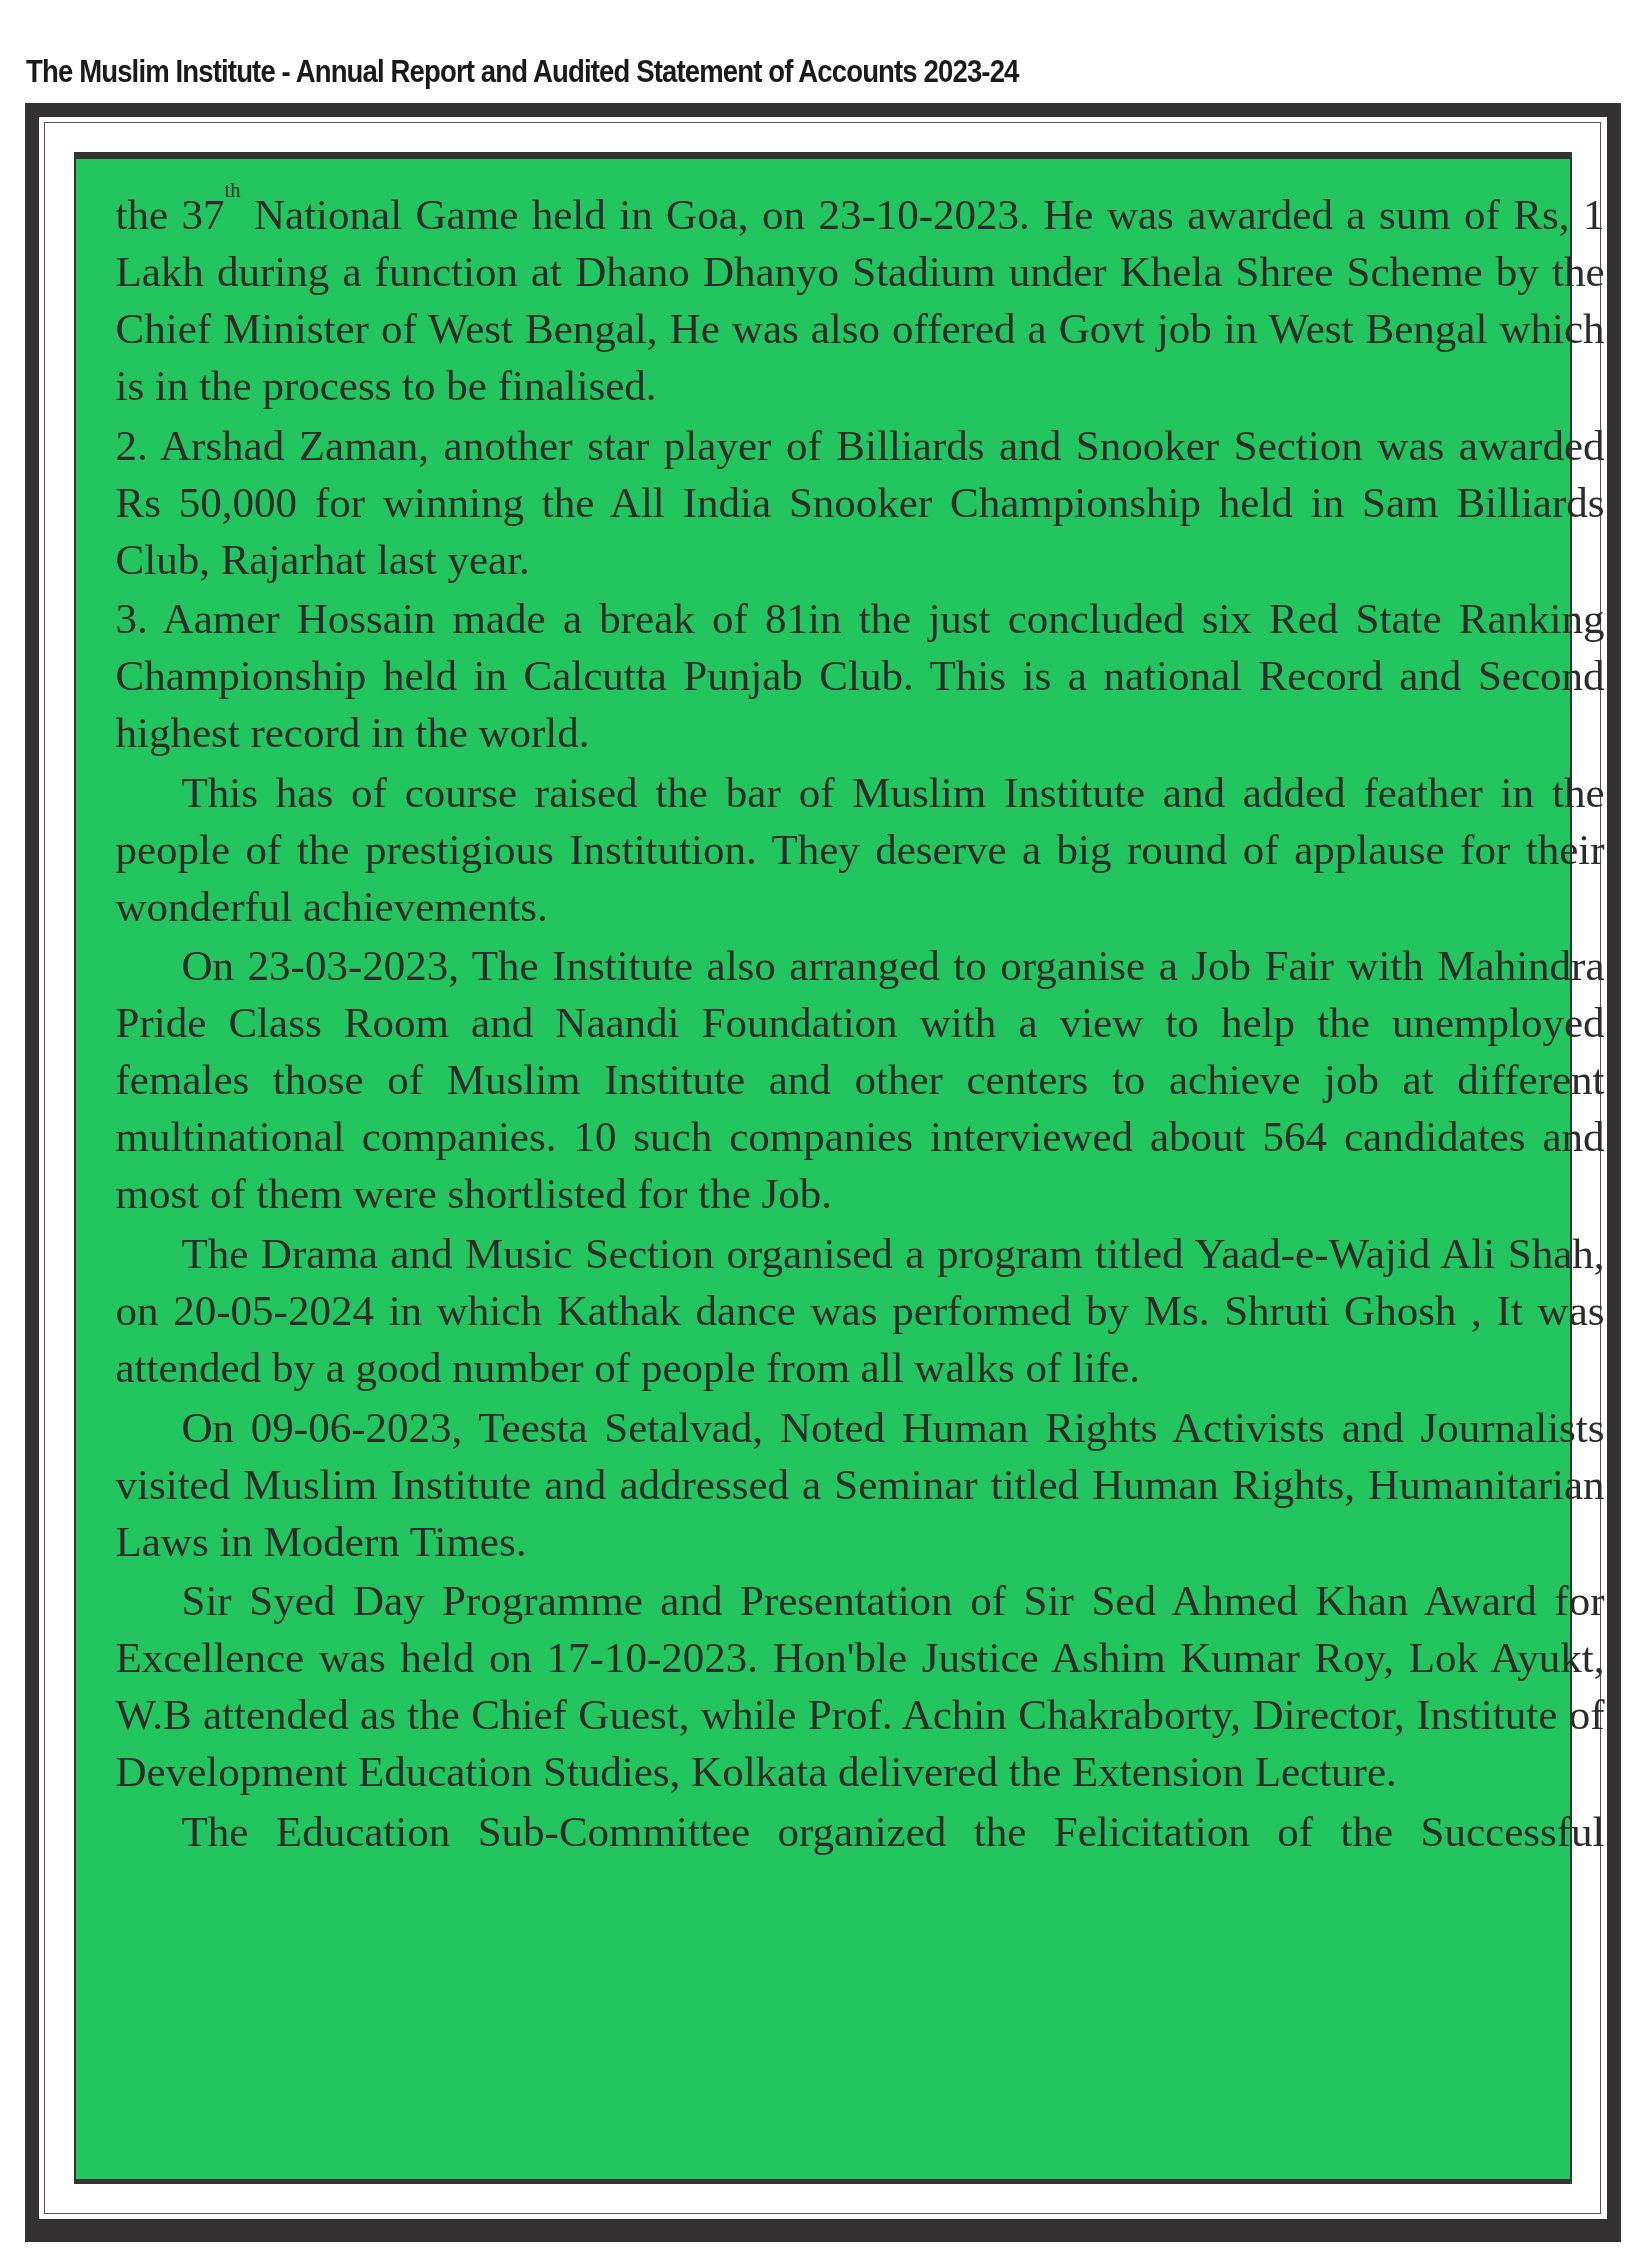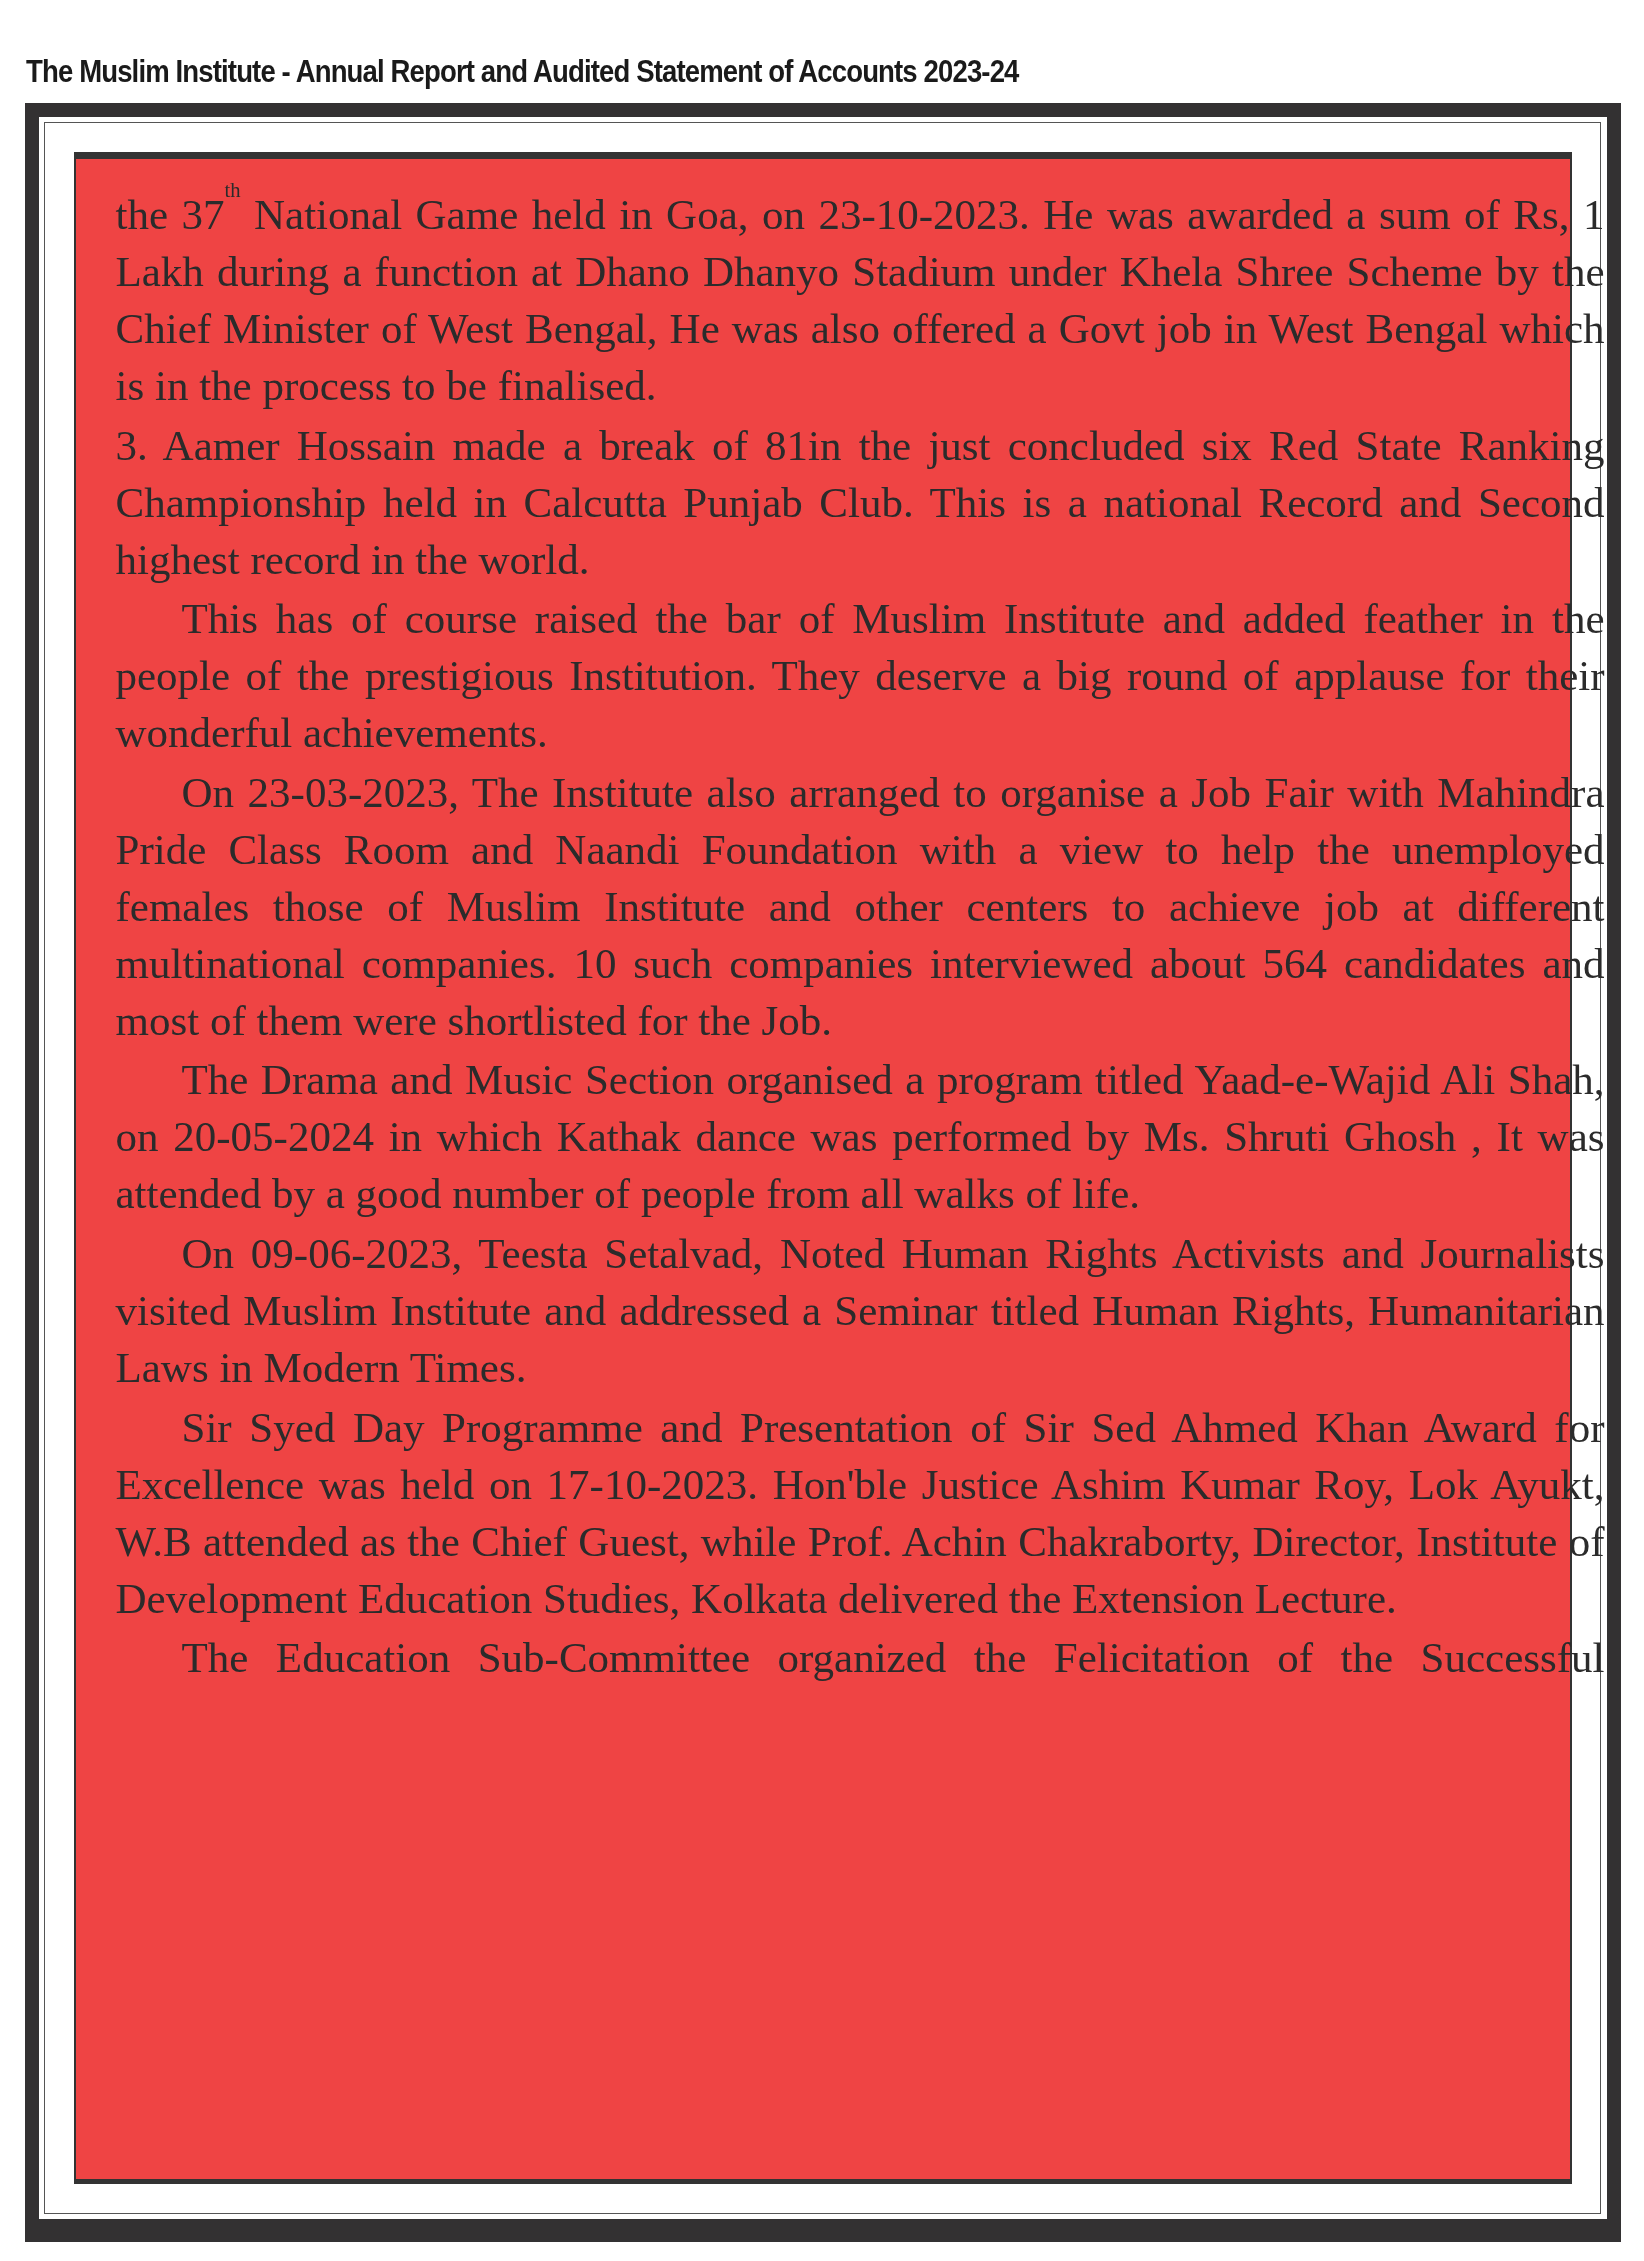--- a/index.html
+++ b/index.html
@@ -15,41 +15,42 @@
     box-sizing:border-box; border:14px solid #333132; border-bottom-width:23px;
     background:#ffffff;
   }
   .mid-frame {
     position:absolute; left:5.2px; top:5.2px; right:5.2px; bottom:5.2px;
     box-sizing:border-box; border:1.9px solid #555;
   }
   .inner-frame {
     position:absolute; left:35px; top:35px; right:35px; bottom:35px;
     box-sizing:border-box; border:2.6px solid #333; border-top-width:7.7px; border-bottom-width:5.2px;
-    background:#ef4444;
+    background:#22c55e;
   }
   .body-text {
     position:absolute; left:40px; top:27px; width:1489px;
     font-family:"Liberation Serif", serif; font-size:43px; line-height:57px;
     color:#2b2b2b; text-align:justify;
   }
   .para { margin:0 0 2.6px 0; text-align:justify; text-align-last:left; }
   .para.indent { text-indent:66px; }
   .para sup { font-size:20.6px; line-height:0; vertical-align:top; position:relative; top:3.9px; }
 </style>
 </head>
 <body>
 
 <div class="page-header">The Muslim Institute - Annual Report and Audited Statement of Accounts 2023-24</div>
 
 <div class="outer-frame">
   <div class="mid-frame"></div>
   <div class="inner-frame">
     <div class="body-text">
       <p class="para"><span>the 37</span><sup>th</sup><span>  National Game held in Goa, on 23-10-2023. He was awarded a sum of Rs, 1 Lakh during a function at Dhano Dhanyo Stadium under Khela Shree Scheme by the Chief Minister of West Bengal, He was also offered a Govt job in West Bengal which is in the process to be finalised.</span></p>
+      <p class="para">2.  Arshad Zaman, another star player of Billiards and Snooker Section was awarded Rs 50,000 for  winning the All India Snooker Championship held in Sam Billiards Club, Rajarhat last year.</p>
       <p class="para">3.  Aamer Hossain made a break of 81in the just concluded six Red State Ranking Championship held in Calcutta Punjab Club. This is a national Record and Second highest record in the world.</p>
       <p class="para indent">This has of course raised the bar of Muslim Institute and added feather in the people of the prestigious Institution. They deserve a big  round of applause for their wonderful achievements.</p>
       <p class="para indent">On 23-03-2023, The Institute also arranged to organise a Job Fair with Mahindra Pride Class Room and Naandi Foundation with a view to help the unemployed females those of Muslim Institute and other centers to achieve job at different multinational companies. 10 such companies interviewed about 564 candidates and most of them were shortlisted for the Job.</p>
       <p class="para indent">The Drama and Music Section organised a program titled Yaad-e-Wajid Ali Shah, on 20-05-2024 in which Kathak dance was performed by Ms. Shruti Ghosh , It was attended by a good number of people from all walks of life.</p>
       <p class="para indent">On 09-06-2023, Teesta Setalvad, Noted Human Rights Activists and Journalists visited Muslim Institute and addressed a Seminar titled Human Rights, Humanitarian Laws in Modern Times.</p>
       <p class="para indent">Sir Syed Day Programme and Presentation of Sir Sed Ahmed Khan Award for Excellence was held on 17-10-2023. Hon'ble Justice Ashim Kumar Roy, Lok Ayukt, W.B attended as the Chief Guest, while Prof. Achin Chakraborty, Director, Institute of Development Education Studies, Kolkata delivered the Extension Lecture.</p>
       <p class="para indent" style="text-align-last:justify;">The Education Sub-Committee organized the Felicitation of the Successful</p>
     </div>
   </div>
 </div>

